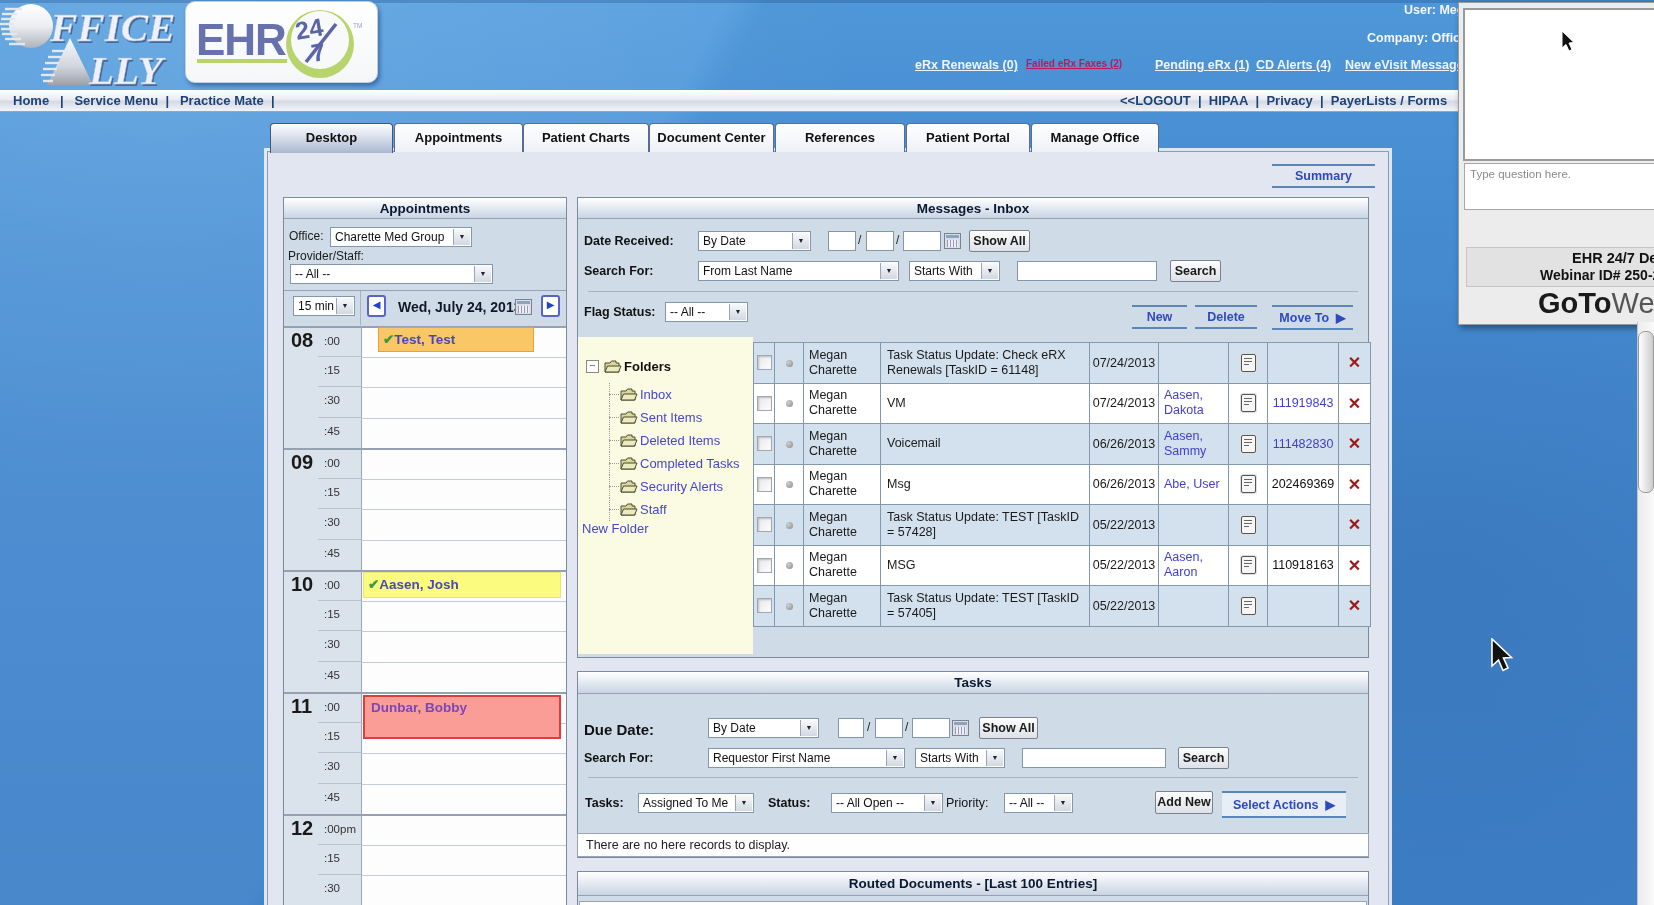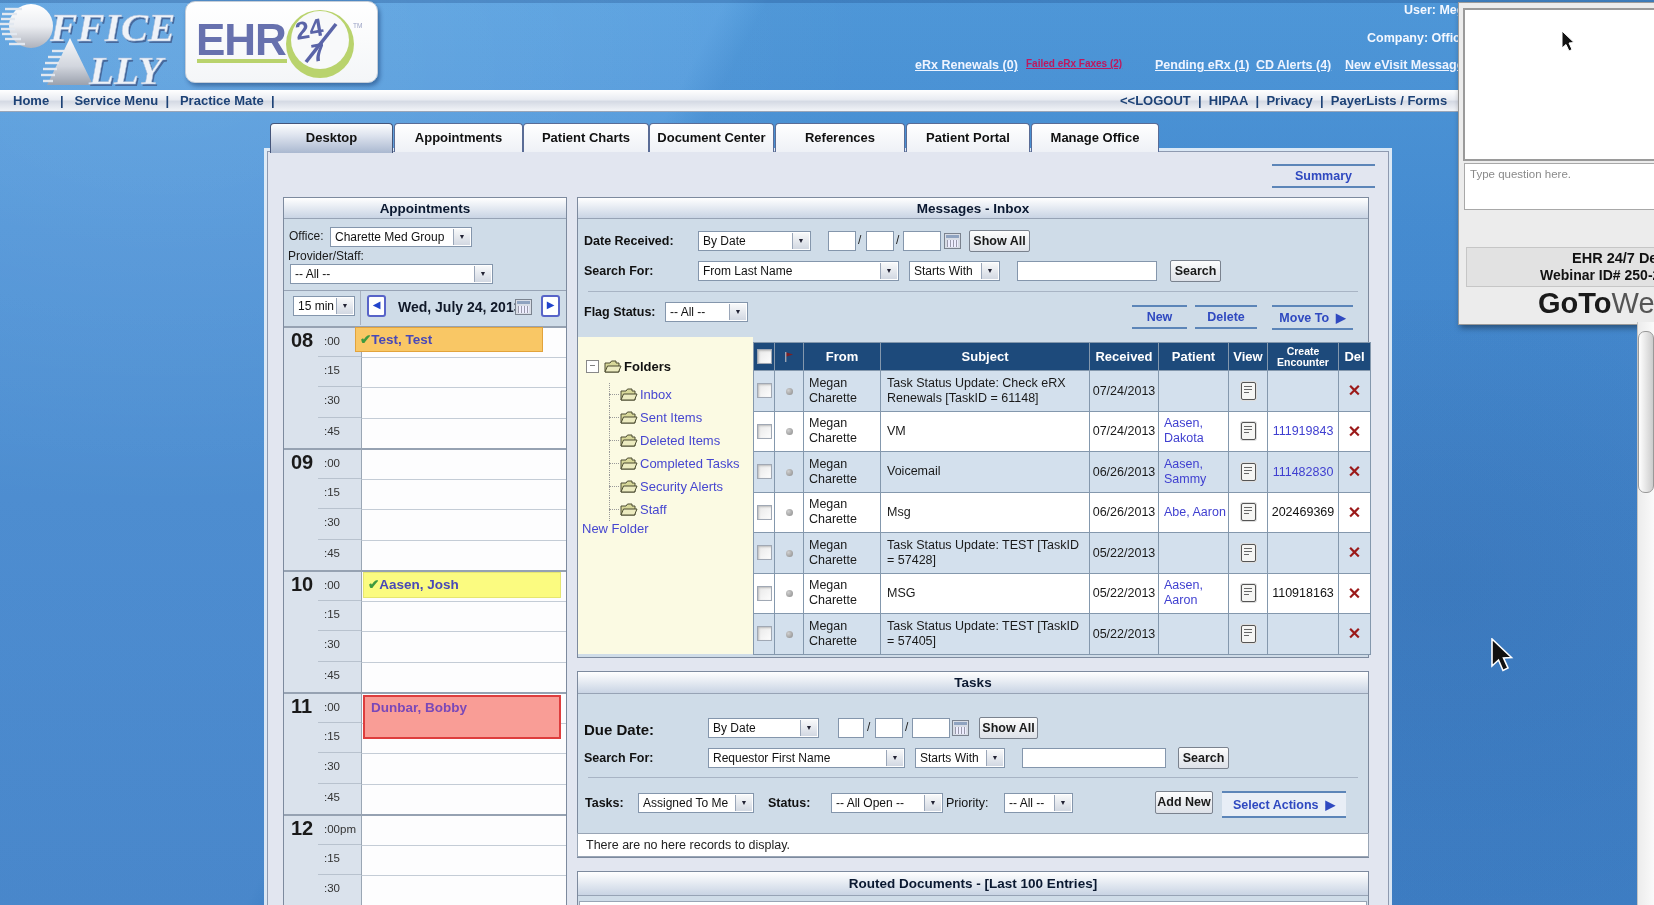--- a/index.html
+++ b/index.html
@@ -210,21 +210,21 @@
 <div style="position:absolute;left:34px;top:-1px;width:43px;border-top:1px solid #b8c2ce;"></div>
 <span style="position:absolute;left:40px;top:7px;font-size:11.5px;color:#333;">:15</span>
   </div>
 <div style="position:absolute;left:361px;top:844.5px;width:205px;height:30.5px;background:#fdfdfe;border-top:1px solid #c4ccd6;border-left:1px solid #9aa6b4;box-sizing:border-box;"></div>
 <div style="position:absolute;left:284px;top:875.0px;width:77px;height:30.5px;background:#dae2ec;border-top:none;box-sizing:border-box;">
 <div style="position:absolute;left:34px;top:-1px;width:43px;border-top:1px solid #b8c2ce;"></div>
 <span style="position:absolute;left:40px;top:7px;font-size:11.5px;color:#333;">:30</span>
   </div>
 <div style="position:absolute;left:361px;top:875.0px;width:205px;height:30.5px;background:#fdfdfe;border-top:1px solid #c4ccd6;border-left:1px solid #9aa6b4;box-sizing:border-box;"></div>
 
-<div style="position:absolute;left:355px;top:327px;width:188px;height:25px;background:#f9c765;border:1px solid #e2a33c;box-sizing:border-box;">
+<div style="position:absolute;left:378px;top:327px;width:156px;height:25px;background:#f9c765;border:1px solid #e2a33c;box-sizing:border-box;">
 <span style="position:absolute;left:4px;top:3px;font-size:13.5px;font-weight:bold;"><span style="color:#3f9a3f;">✔</span><span style="color:#4848b8;">Test, Test</span></span>
   </div>
 <div style="position:absolute;left:363px;top:572px;width:198px;height:26px;background:#fbfb80;border:1px solid #e6e670;box-sizing:border-box;">
 <span style="position:absolute;left:4px;top:3px;font-size:13.5px;font-weight:bold;"><span style="color:#3f9a3f;">✔</span><span style="color:#4848b8;">Aasen, Josh</span></span>
   </div>
 <div style="position:absolute;left:363px;top:695px;width:198px;height:44px;background:#f99d96;border:2px solid #de3d3d;box-sizing:border-box;">
 <span style="position:absolute;left:6px;top:3px;font-size:13.5px;font-weight:bold;color:#7a48b8;">Dunbar, Bobby</span>
   </div>
 
 <div style="position:absolute;left:577px;top:197px;width:792px;height:461px;border:1px solid #7d8a9e;background:#cfdce8;box-sizing:border-box;"></div>
@@ -313,34 +313,20 @@
       <col style="width:29px">
       <col style="width:77px">
       <col style="width:209px">
       <col style="width:69px">
       <col style="width:70px">
       <col style="width:39px">
       <col style="width:71px">
       <col style="width:32px">
     </colgroup>
 <tbody>
-      <tr style="height:28px;background:#1d4a7b;color:#fff;font-weight:bold;">
-<td style="border:1px solid #8498ad;text-align:center;"><span style="display:inline-block;width:13px;height:13px;background:linear-gradient(135deg,#e8e8e8,#fdfdfd);border:1px solid #a0a8b4;box-shadow:inset 1px 1px 2px #bbb;vertical-align:middle;"></span></td>
-<td style="border:1px solid #8498ad;text-align:center;"><svg width="12" height="12" viewBox="0 0 12 12" style="vertical-align:middle;">
-            <path d="M2 1 L10 3.5 L2 6 Z" fill="#7d1f24"></path>
-            <rect x="2" y="1" width="1.4" height="10" fill="#9aa4b4"></rect>
-          </svg></td>
-<td style="border:1px solid #8498ad;text-align:center;font-size:13px;">From</td>
-<td style="border:1px solid #8498ad;text-align:center;font-size:13px;">Subject</td>
-<td style="border:1px solid #8498ad;text-align:center;font-size:13px;">Received</td>
-<td style="border:1px solid #8498ad;text-align:center;font-size:13px;">Patient</td>
-<td style="border:1px solid #8498ad;text-align:center;font-size:13px;">View</td>
-<td style="border:1px solid #8498ad;text-align:center;font-size:10.5px;line-height:11px;">Create<br>Encounter</td>
-<td style="border:1px solid #8498ad;text-align:center;font-size:13px;">Del</td>
-      </tr>
 <tr style="height:40.5px;background:#d3e0ed;">
 <td style="border:1px solid #8498ad;text-align:center;"><span style="display:inline-block;width:13px;height:13px;background:linear-gradient(135deg,#e8e8e8,#fdfdfd);border:1px solid #a0a8b4;box-shadow:inset 1px 1px 2px #bbb;vertical-align:middle;"></span></td>
 <td style="border:1px solid #8498ad;text-align:center;"><span style="display:inline-block;width:7px;height:7px;background:radial-gradient(circle at 35% 35%,#cfcfcf,#8a8a8a);border-radius:50%;vertical-align:middle;"></span></td>
 <td style="border:1px solid #8498ad;padding-left:5px;line-height:15px;">Megan<br>Charette</td>
 <td style="border:1px solid #8498ad;padding-left:6px;line-height:15px;margin-top:16px;">Task Status Update: Check eRX<br>Renewals [TaskID = 61148]</td>
 <td style="border:1px solid #8498ad;text-align:center;">07/24/2013</td>
 <td style="border:1px solid #8498ad;padding-left:5px;line-height:15px;"></td>
 <td style="border:1px solid #8498ad;text-align:center;"><span style="display:inline-block;width:13px;height:16px;background:#f6f6f4;border:1px solid #555;border-radius:2px;position:relative;vertical-align:middle;box-shadow:0 0 0 1px #ddd;"><span style="position:absolute;left:2px;top:3px;width:8px;height:1px;background:#666;"></span><span style="position:absolute;left:2px;top:6px;width:8px;height:1px;background:#666;"></span><span style="position:absolute;left:2px;top:9px;width:5px;height:1px;background:#666;"></span></span></td>
 <td style="border:1px solid #8498ad;text-align:center;"></td>
 <td style="border:1px solid #8498ad;text-align:center;color:#9b1a1a;font-size:16px;font-weight:bold;">✕</td>
@@ -366,21 +352,21 @@
 <td style="border:1px solid #8498ad;text-align:center;"><span style="display:inline-block;width:13px;height:16px;background:#f6f6f4;border:1px solid #555;border-radius:2px;position:relative;vertical-align:middle;box-shadow:0 0 0 1px #ddd;"><span style="position:absolute;left:2px;top:3px;width:8px;height:1px;background:#666;"></span><span style="position:absolute;left:2px;top:6px;width:8px;height:1px;background:#666;"></span><span style="position:absolute;left:2px;top:9px;width:5px;height:1px;background:#666;"></span></span></td>
 <td style="border:1px solid #8498ad;text-align:center;"><span style="color:#3f3fd0;">111482830</span></td>
 <td style="border:1px solid #8498ad;text-align:center;color:#9b1a1a;font-size:16px;font-weight:bold;">✕</td>
       </tr>
 <tr style="height:40.5px;background:#ffffff;">
 <td style="border:1px solid #8498ad;text-align:center;"><span style="display:inline-block;width:13px;height:13px;background:linear-gradient(135deg,#e8e8e8,#fdfdfd);border:1px solid #a0a8b4;box-shadow:inset 1px 1px 2px #bbb;vertical-align:middle;"></span></td>
 <td style="border:1px solid #8498ad;text-align:center;"><span style="display:inline-block;width:7px;height:7px;background:radial-gradient(circle at 35% 35%,#cfcfcf,#8a8a8a);border-radius:50%;vertical-align:middle;"></span></td>
 <td style="border:1px solid #8498ad;padding-left:5px;line-height:15px;">Megan<br>Charette</td>
 <td style="border:1px solid #8498ad;padding-left:6px;line-height:15px;">Msg</td>
 <td style="border:1px solid #8498ad;text-align:center;">06/26/2013</td>
-<td style="border:1px solid #8498ad;padding-left:5px;line-height:15px;"><span style="color:#3f3fd0;">Abe, Aaron</span></td>
+<td style="border:1px solid #8498ad;padding-left:5px;line-height:15px;"><span style="color:#3f3fd0;">Abe, User</span></td>
 <td style="border:1px solid #8498ad;text-align:center;"><span style="display:inline-block;width:13px;height:16px;background:#f6f6f4;border:1px solid #555;border-radius:2px;position:relative;vertical-align:middle;box-shadow:0 0 0 1px #ddd;"><span style="position:absolute;left:2px;top:3px;width:8px;height:1px;background:#666;"></span><span style="position:absolute;left:2px;top:6px;width:8px;height:1px;background:#666;"></span><span style="position:absolute;left:2px;top:9px;width:5px;height:1px;background:#666;"></span></span></td>
 <td style="border:1px solid #8498ad;text-align:center;"><span style="color:#111;">202469369</span></td>
 <td style="border:1px solid #8498ad;text-align:center;color:#9b1a1a;font-size:16px;font-weight:bold;">✕</td>
       </tr>
 <tr style="height:40.5px;background:#d3e0ed;">
 <td style="border:1px solid #8498ad;text-align:center;"><span style="display:inline-block;width:13px;height:13px;background:linear-gradient(135deg,#e8e8e8,#fdfdfd);border:1px solid #a0a8b4;box-shadow:inset 1px 1px 2px #bbb;vertical-align:middle;"></span></td>
 <td style="border:1px solid #8498ad;text-align:center;"><span style="display:inline-block;width:7px;height:7px;background:radial-gradient(circle at 35% 35%,#cfcfcf,#8a8a8a);border-radius:50%;vertical-align:middle;"></span></td>
 <td style="border:1px solid #8498ad;padding-left:5px;line-height:15px;">Megan<br>Charette</td>
 <td style="border:1px solid #8498ad;padding-left:6px;line-height:15px;">Task Status Update: TEST [TaskID<br>= 57428]</td>
 <td style="border:1px solid #8498ad;text-align:center;">05/22/2013</td>

